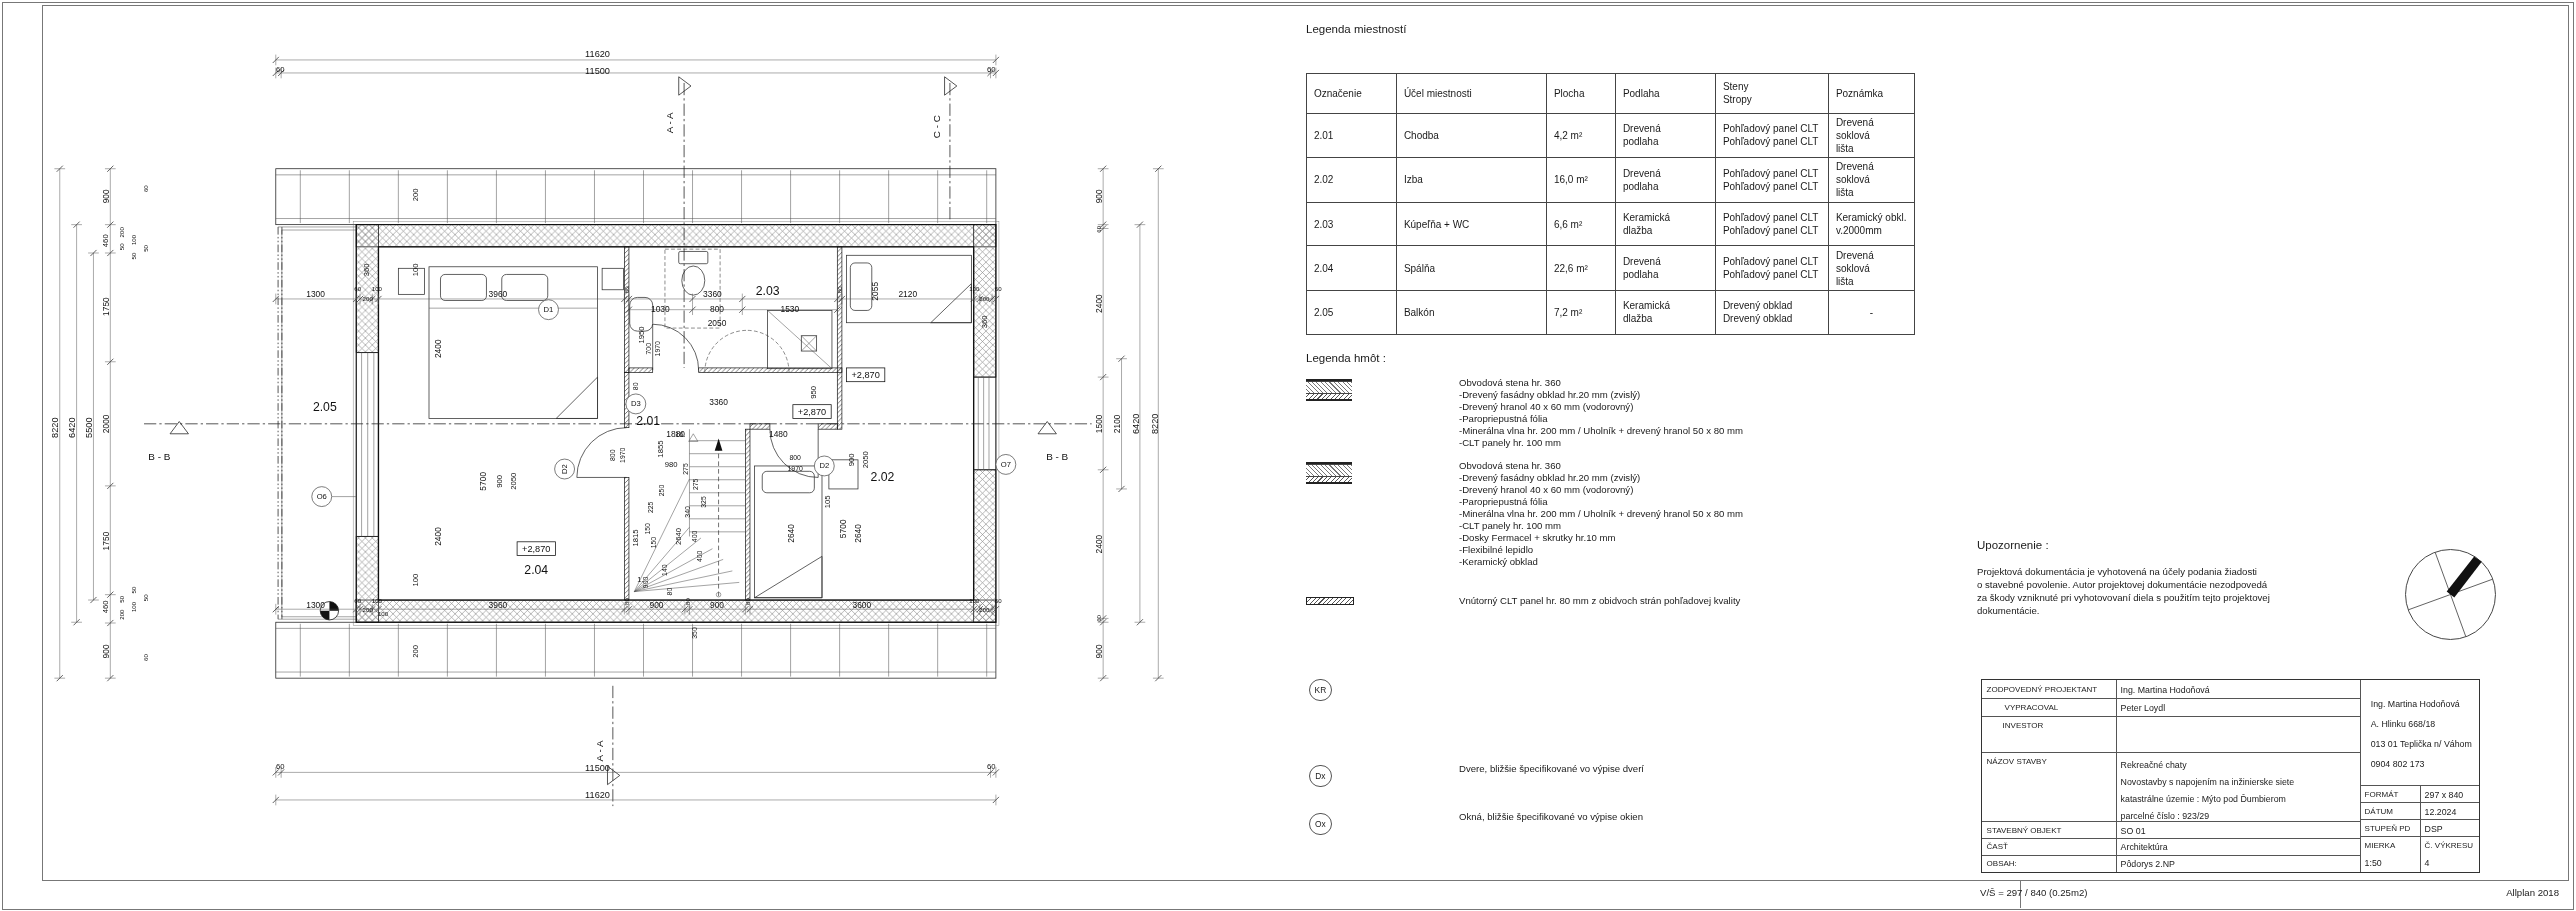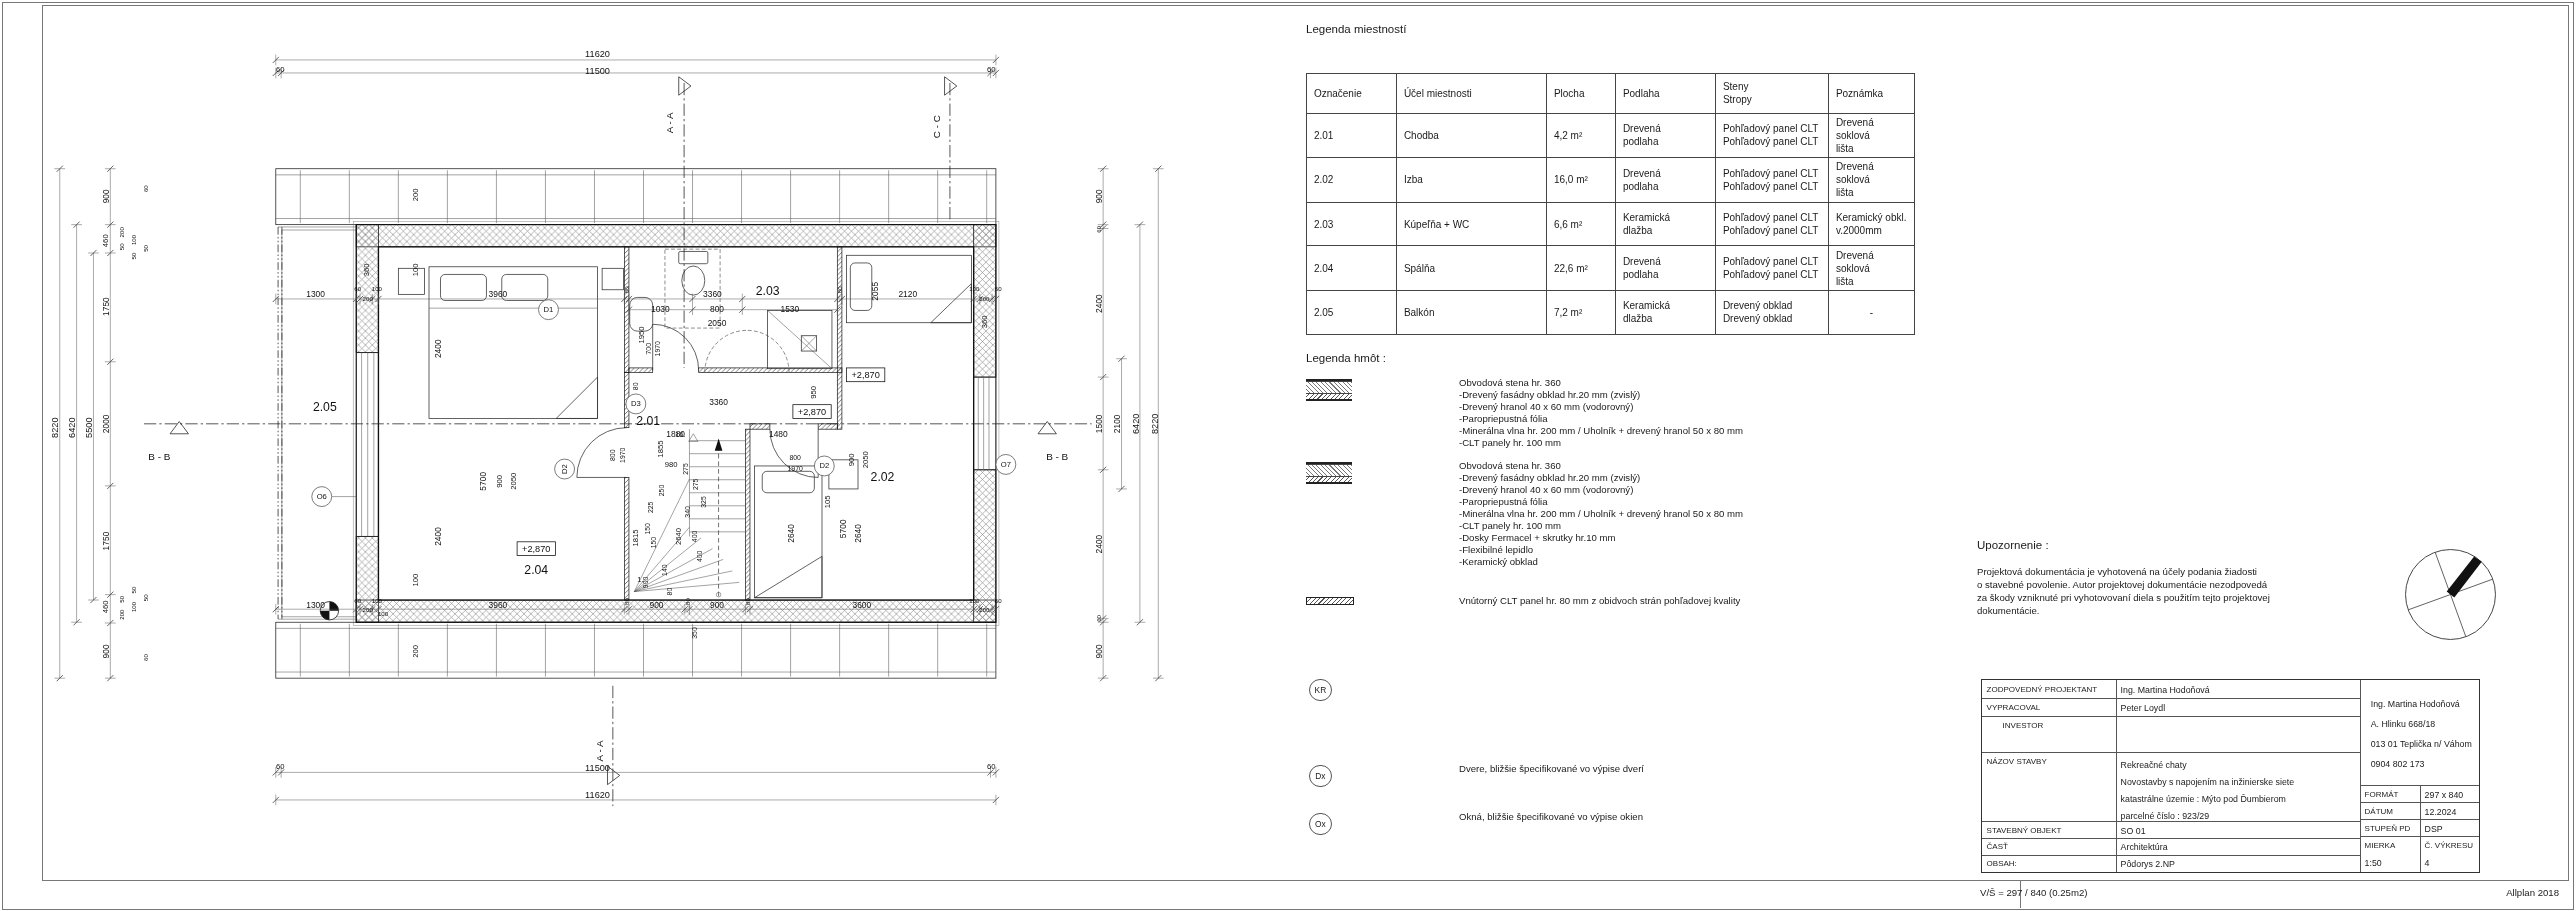--- a/index.html
+++ b/index.html
@@ -687,21 +687,21 @@
   <div class="tb-line" style="left:0;top:141px;width:378px;height:0.8px"></div>
   <div class="tb-line" style="left:0;top:158px;width:378px;height:0.8px"></div>
   <div class="tb-line" style="left:0;top:175px;width:378px;height:0.8px"></div>
   <div class="tb-line" style="left:378px;top:105px;width:119px;height:0.8px"></div>
   <div class="tb-line" style="left:378px;top:122px;width:119px;height:0.8px"></div>
   <div class="tb-line" style="left:378px;top:139px;width:119px;height:0.8px"></div>
   <div class="tb-line" style="left:378px;top:156px;width:119px;height:0.8px"></div>
 
   <div class="tb-cell" style="left:0;top:1.5px;width:134px">ZODPOVEDNÝ PROJEKTANT</div>
   <div class="tb-cell tb-val" style="left:134px;top:1.5px;width:244px">Ing. Martina Hodoňová</div>
-  <div class="tb-cell" style="left:0;top:20px;width:134px">VYPRACOVAL</div>
+  <div class="tb-cell" style="left:18px;top:20px;width:134px">VYPRACOVAL</div>
   <div class="tb-cell tb-val" style="left:134px;top:20px;width:244px">Peter Loydl</div>
   <div class="tb-cell" style="left:16px;top:38px;width:134px">INVESTOR</div>
   <div class="tb-cell" style="left:0;top:74px;width:134px">NÁZOV STAVBY</div>
   <div class="tb-cell tb-val" style="left:134px;top:74px;width:244px;line-height:17px">Rekreačné chaty
 Novostavby s napojením na inžinierske siete
 katastrálne územie : Mýto pod Ďumbierom
 parcelné číslo : 923/29</div>
   <div class="tb-cell" style="left:0;top:143px;width:134px">STAVEBNÝ OBJEKT</div>
   <div class="tb-cell tb-val" style="left:134px;top:143px;width:244px">SO 01</div>
   <div class="tb-cell" style="left:0;top:159px;width:134px">ČASŤ</div>

